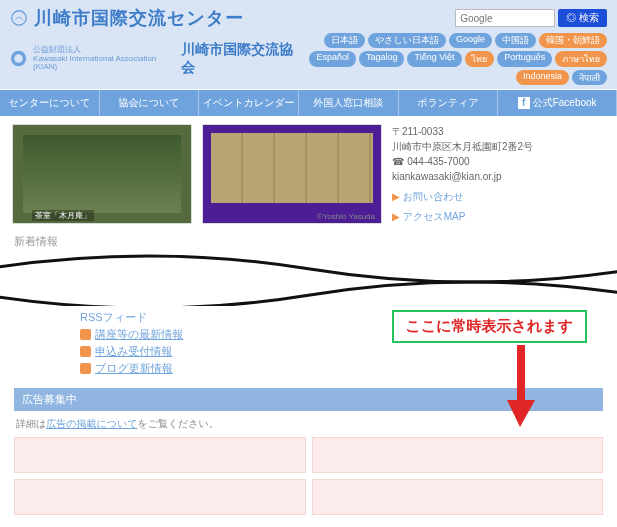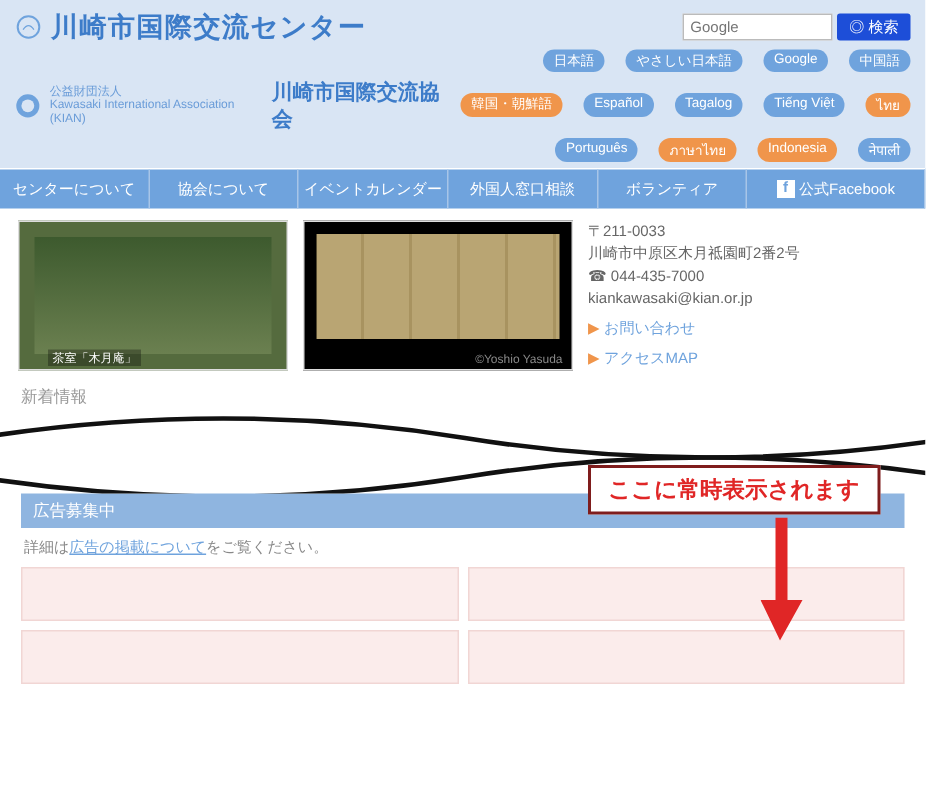--- a/index.html
+++ b/index.html
@@ -8,50 +8,50 @@
   .header{background:#d9e5f4;padding:6px 10px 4px}
   .hdr-top{display:flex;align-items:center;gap:6px}
   .icon-sm{width:18px;height:18px;display:inline-block}
   .title-main{color:#3d7cc9;font-size:18px;font-weight:bold;letter-spacing:1px}
   .search{margin-left:auto;display:flex;gap:3px}
   .search input{width:100px;height:18px;font-size:10px;padding:1px 4px;border:1px solid #bbb}
   .search .btn{background:#1d4ed8;color:#fff;font-size:10px;padding:2px 8px;border-radius:2px;cursor:pointer}
   .hdr-sub{display:flex;align-items:center;gap:6px;margin-top:3px}
   .assoc-label{color:#6a9cd8;font-size:8px;line-height:1.1}
   .assoc-name{color:#3d7cc9;font-size:14px;font-weight:bold}
-  .lang-pills{display:flex;flex-wrap:wrap;gap:14px;margin-left:auto;max-width:300px;justify-content:flex-end}
+  .lang-pills{display:flex;flex-wrap:wrap;gap:3px;margin-left:auto;max-width:300px;justify-content:flex-end}
   .pill{font-size:9px;color:#fff;padding:1px 7px;border-radius:8px;cursor:pointer;white-space:nowrap}
   .p-blue{background:#6fa3dd}
   .p-orange{background:#f0954b}
   .nav{background:#6fa3dd;display:flex;border-top:1px solid #fff}
   .nav-item{flex:1;text-align:center;color:#fff;font-size:10px;padding:6px 2px;border-right:1px solid #a7c5e8;cursor:pointer}
   .nav-fb{display:flex;align-items:center;justify-content:center;gap:3px;flex:1.2}
   .hero{display:flex;padding:8px 12px;gap:10px}
   .hero-img{width:180px;height:100px;background:#556b3e;position:relative;border:1px solid #ddd}
-  .hero-img.tatami{background:#000000}
+  .hero-img.tatami{background:#4c1d95}
   .hero-img .cap{position:absolute;bottom:2px;left:19px;font-size:8px;color:#fff;background:rgba(0,0,0,.3);padding:0 3px}
   .hero-img.tatami .cap{color:#888;background:none;right:3px;left:auto}
   .hero-side{font-size:10px;color:#666;line-height:1.5}
   .side-link{color:#6fa3dd;cursor:pointer;display:flex;align-items:center;gap:3px;margin-top:5px}
   .arrow-r{color:#f0954b}
   .news-label{color:#999;font-size:11px;margin:2px 14px}
   .wave{height:55px;position:relative;overflow:hidden}
   .wave svg{position:absolute;width:640px;left:-10px}
   .rss-block{margin:4px 20px 12px 80px;font-size:11px}
   .rss-title{color:#6fa3dd}
   .rss-item{display:flex;align-items:center;gap:4px;margin-top:2px}
   .rss-ic{width:11px;height:11px;background:#f0954b;border-radius:2px;display:inline-block}
   .rss-item a{color:#6fa3dd;text-decoration:underline;cursor:pointer}
   .ad-section{margin:0 14px}
   .ad-head{background:#8fb5e0;color:#fff;font-size:11px;padding:4px 8px}
   .ad-note{font-size:10px;color:#888;margin:6px 2px}
   .ad-note a{color:#6fa3dd;text-decoration:underline}
   .ad-grid-top{display:flex;gap:6px;margin-bottom:6px}
   .ad-lg{flex:1;height:36px;background:#fbeceb;border:1px solid #f1d6d4}
-  .callout{position:absolute;right:30px;top:310px;border:2px solid #7f1d1d;background:#fff;color:#e02626;font-size:15px;font-weight:bold;padding:5px 12px}
+  .callout{position:absolute;right:30px;top:310px;border:2px solid #22c55e;background:#fff;color:#e02626;font-size:15px;font-weight:bold;padding:5px 12px}
   .arrow-down{position:absolute;right:80px;top:345px;width:30px;height:85px}
 </style>
 </head>
 <body>
 <div class="page">
 
 <div class="header">
   <div class="hdr-top">
     <span class="icon-sm">
       <svg viewBox="0 0 20 20">
@@ -134,20 +134,37 @@
 
 <div class="wave">
   <svg viewBox="0 0 640 60" style="top:0">
         <path d="M-5 18 Q160 -8 320 18 T645 18" fill="none" stroke="#111" stroke-width="3"></path>
       </svg>
   <svg viewBox="0 0 640 60" style="top:22px">
         <path d="M-5 22 Q160 48 320 22 T645 22" fill="none" stroke="#111" stroke-width="3"></path>
       </svg>
 </div>
 
+<div class="rss-block">
+  <div class="rss-title">RSSフィード</div>
+  <div id="rss-items">
+        <div class="rss-item">
+          <span class="rss-ic"></span>
+          <a>講座等の最新情報</a>
+        </div>
+        <div class="rss-item">
+          <span class="rss-ic"></span>
+          <a>申込み受付情報</a>
+        </div>
+        <div class="rss-item">
+          <span class="rss-ic"></span>
+          <a>ブログ更新情報</a>
+        </div>
+      </div>
+</div>
 
 <div class="ad-section">
   <div class="ad-head">広告募集中</div>
   <div class="ad-note">
     <span>詳細は</span><a>広告の掲載について</a><span>をご覧ください。</span>
   </div>
   <div class="ad-grid-top">
     <div class="ad-lg"></div>
     <div class="ad-lg"></div>
   </div>

